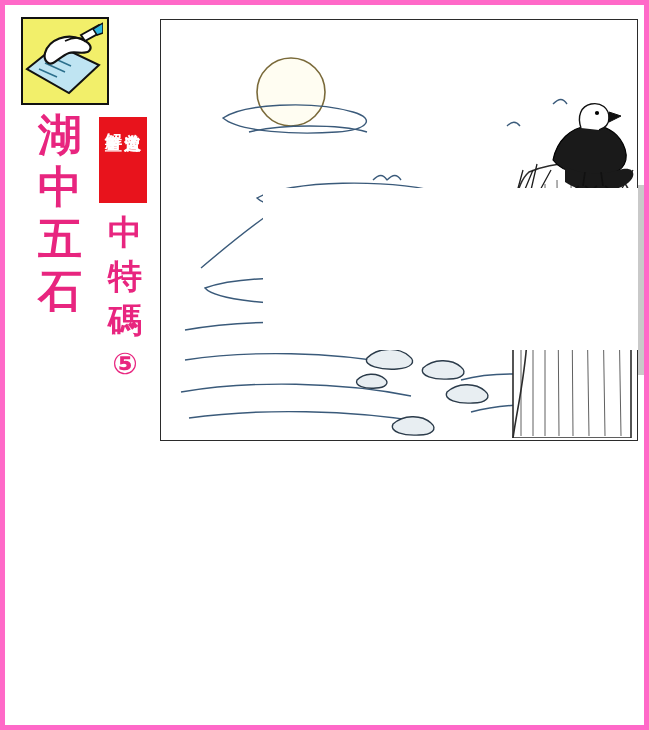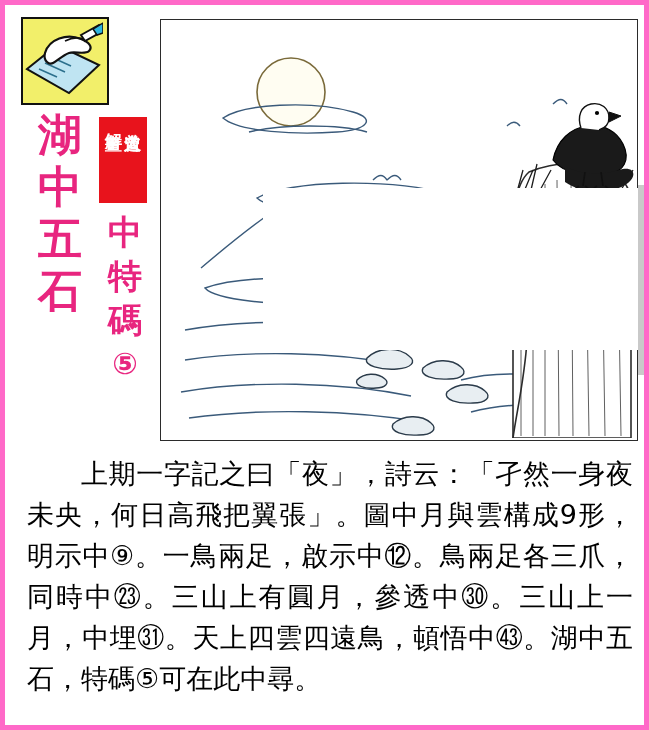--- a/index.html
+++ b/index.html
@@ -254,15 +254,14 @@
             <path d="M440,152 l2,14 M436,166 l-8,6 M442,168 l0,9 M444,166 l8,6"></path>
           </g>
         </g>
       </svg>
     </div>
 
     <div class="overlay-white"></div>
     <div class="edge"></div>
   </div>
 
-  <div class="body-text">上期一字記之曰「夜」，詩云：「孑然一身夜未央，何日高飛把翼張」。圖中月與雲構成9形，明示中⑨。一鳥兩足，啟示中⑫。鳥兩足各三爪，同時中㉓。三山上有圓月，參透中㉚。三山上一月，中埋㉛。天上四雲四遠鳥，頓悟中㊸。湖中五石，特碼⑤可在此中尋。</div>
 
 </div>
 
 </body></html>

